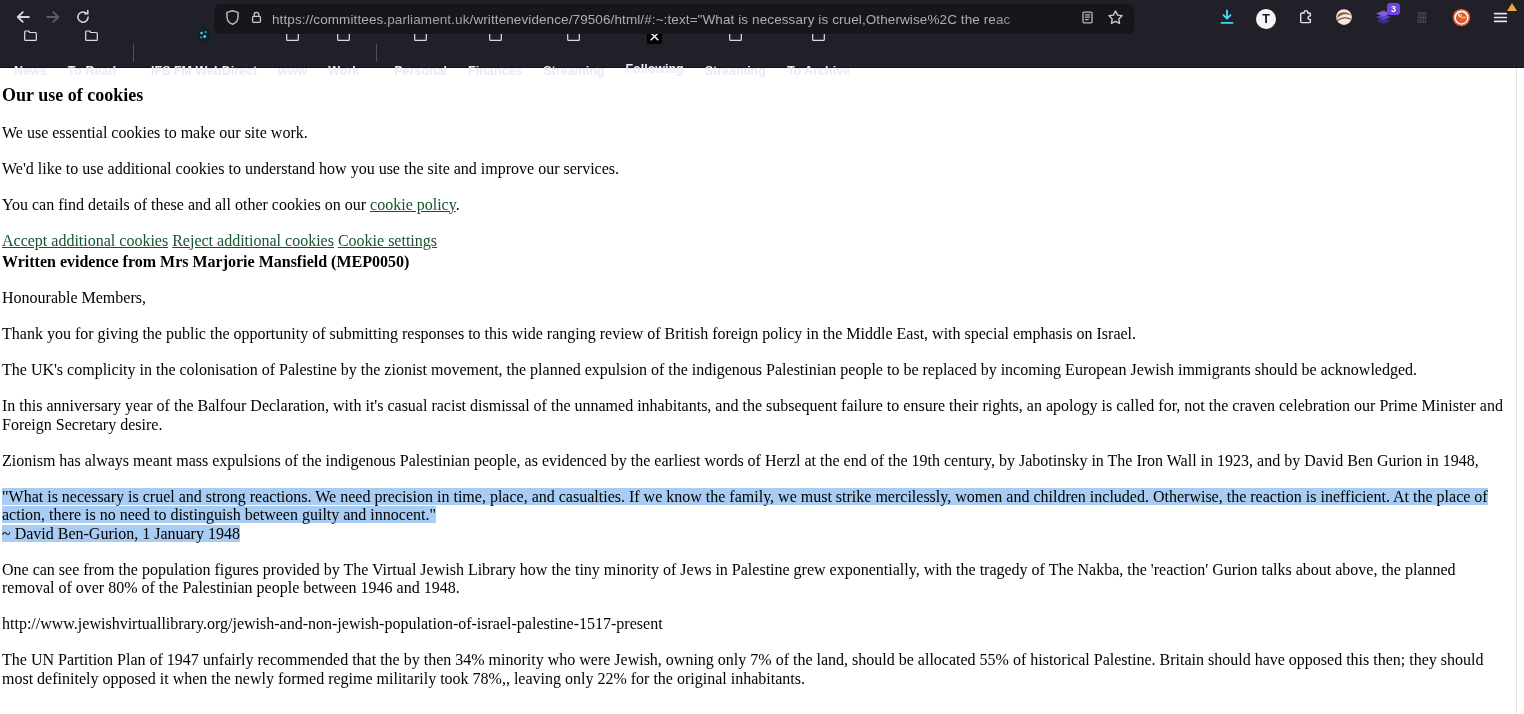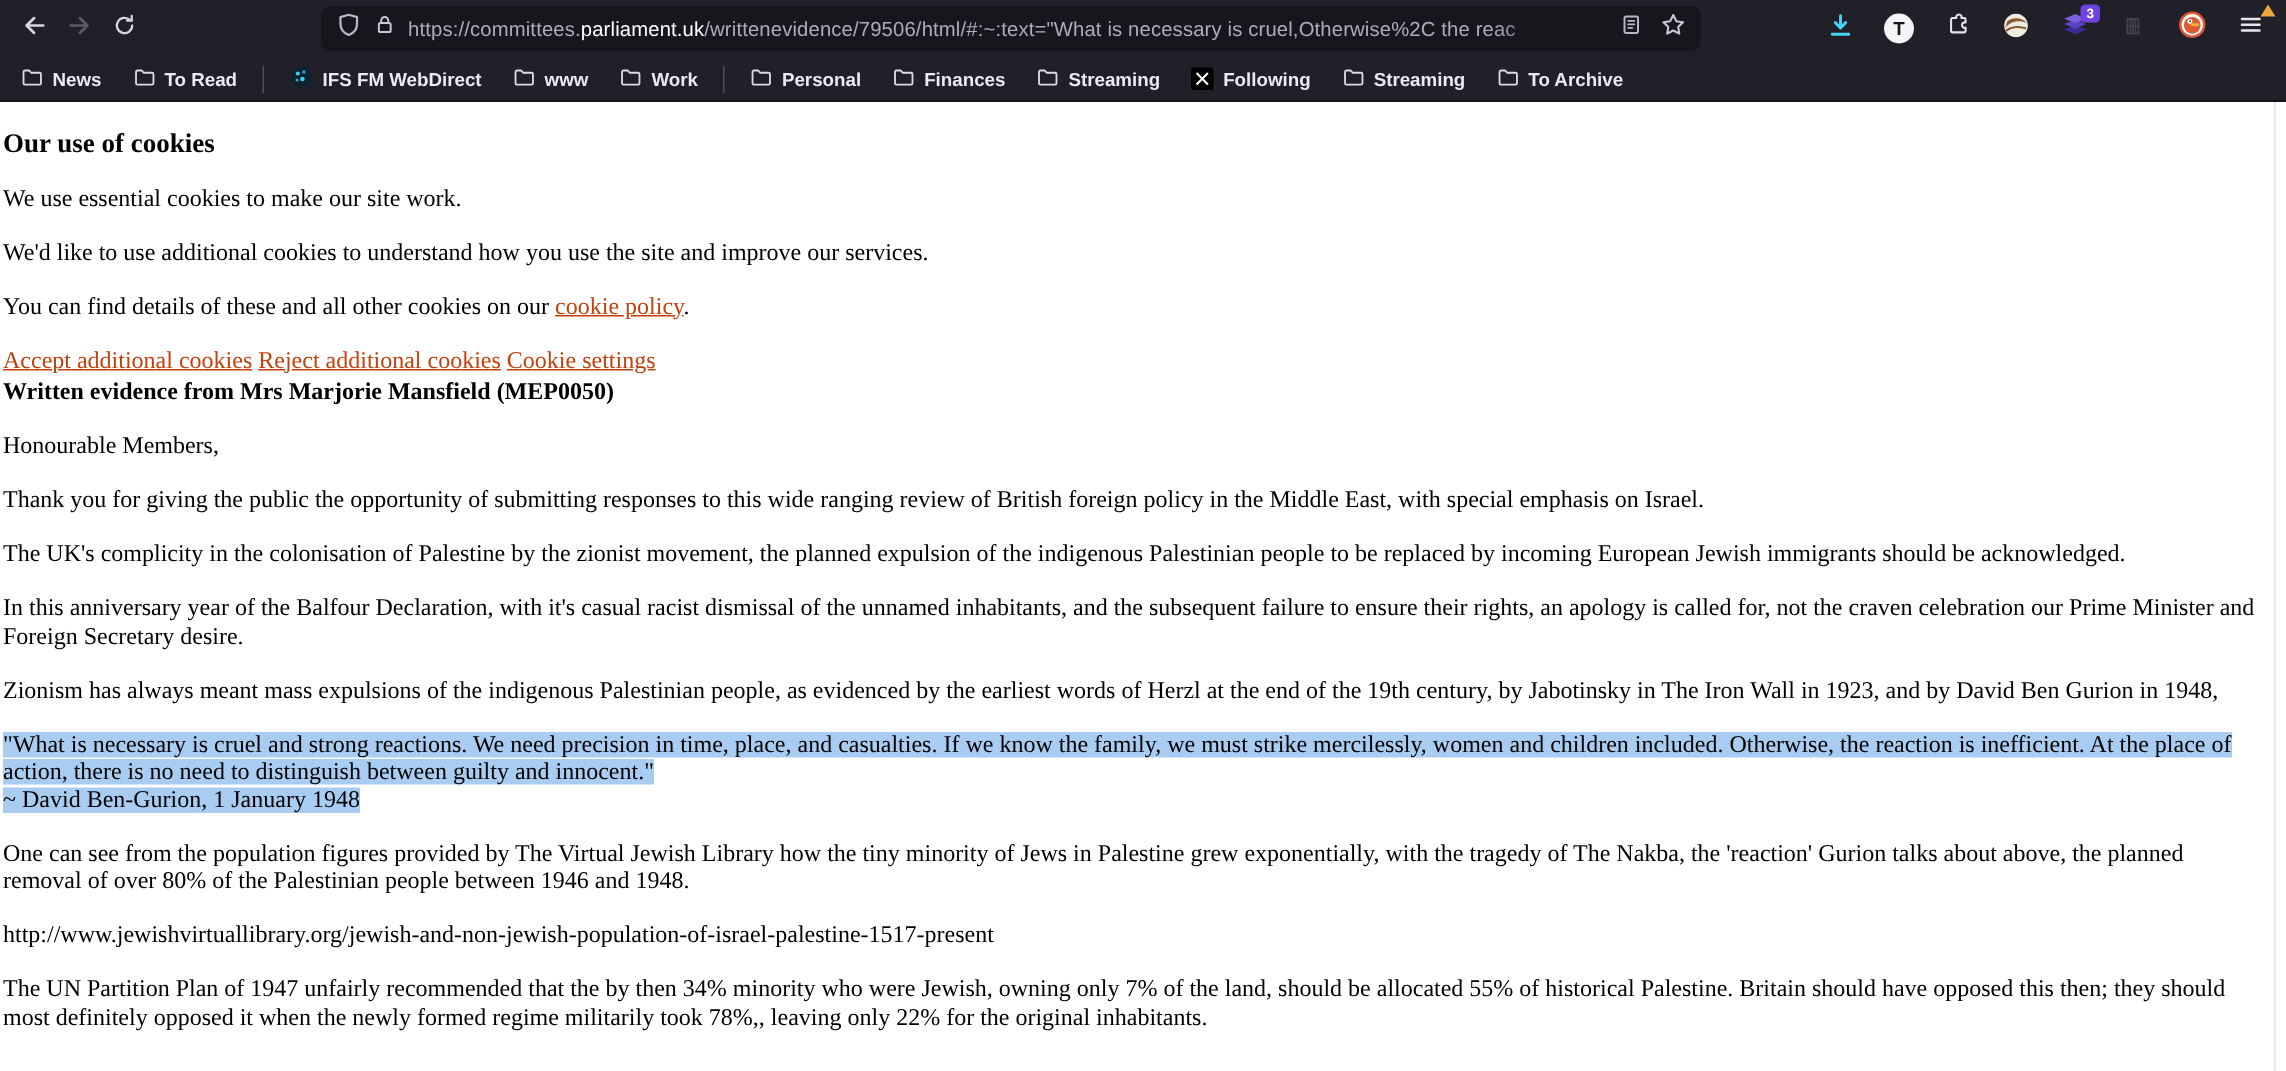--- a/index.html
+++ b/index.html
@@ -14,42 +14,42 @@
   .nav-btn{width:30px;height:30px;display:flex;align-items:center;justify-content:center;border-radius:4px;flex:0 0 auto;}
   .spacer-fixed{width:116px;flex:0 0 auto;}
   .spacer-grow{flex:1 1 auto;}
   .urlbar{
     width:900px;height:30px;background:#17161c;border-radius:6px;
     display:flex;align-items:center;padding:0 10px;gap:8px;position:relative;flex:0 0 auto;
   }
   .url-text{
     flex:1;white-space:nowrap;overflow:hidden;font-size:13.5px;color:#aeacb5;letter-spacing:.1px;
   }
-  .url-text .domain{color:#ffffff;margin-top:24px;}
+  .url-text .domain{color:#a3a3a3;margin-top:24px;}
   .url-fade{position:absolute;right:62px;top:0;bottom:0;width:80px;
     background:linear-gradient(90deg, rgba(23,22,28,0), #17161c 85%);pointer-events:none;}
   .urlbar-icons{display:flex;align-items:center;gap:12px;flex:0 0 auto;}
   .right-icons{display:flex;align-items:center;gap:15px;padding-right:4px;}
   .icon-wrap{position:relative;display:flex;align-items:center;justify-content:center;width:24px;height:26px;}
   .t-circle{width:20px;height:20px;border-radius:50%;background:#f5f4f6;color:#17161c;
     font-weight:bold;font-size:12.5px;display:flex;align-items:center;justify-content:center;}
   .ext-badge{position:absolute;top:-3px;right:-5px;background:#7042e0;color:#fff;font-size:9px;
     font-weight:bold;border-radius:3px;padding:1px 4px;line-height:10px;}
   .warn-tri{position:absolute;top:-3px;right:-5px;width:0;height:0;
     border-left:5px solid transparent;border-right:5px solid transparent;border-bottom:8px solid #eba93c;}
   .x-logo{width:15px;height:15px;background:#000;border-radius:2px;display:flex;align-items:center;justify-content:center;}
   
   .bookmarks{height:29px;display:flex;align-items:center;gap:21px;padding:0 14px;border-bottom:1px solid #121118;}
-  .bm{display:flex;align-items:center;gap:6px;color:#eceaf0;font-size:12.5px;font-weight:600;white-space:nowrap;}
+  .bm{display:flex;align-items:center;gap:18px;color:#eceaf0;font-size:12.5px;font-weight:600;white-space:nowrap;flex-direction:column;}
   .bm-sep{width:1px;height:18px;background:#514e5a;margin:0 -4px;}
   
   .page{background:#fff;color:#000;padding:1px 14px 0 2px;height:645px;box-sizing:border-box;}
   .page h1{font-size:18px;margin:16px 0 10px;font-weight:bold;}
   .page p{font-size:16px;line-height:18.5px;margin:17.5px 0;}
-  .page a{color:#c2410c;text-decoration:underline;}
+  .page a{color:#14532d;text-decoration:underline;}
   .links-row{margin-bottom:0 !important;}
   .evidence-title{text-align:left;font-weight:bold;margin:3px 0 17.5px !important;}
   .hl{background:#a8ccf2;}
   .scrollbar-track{position:absolute;top:68px;right:0;width:7px;bottom:0;background:#fff;border-left:1px solid #e4e4e4;}
 </style>
 </head>
 <body>
 
 <div class="chrome">
   <div class="toolbar">

